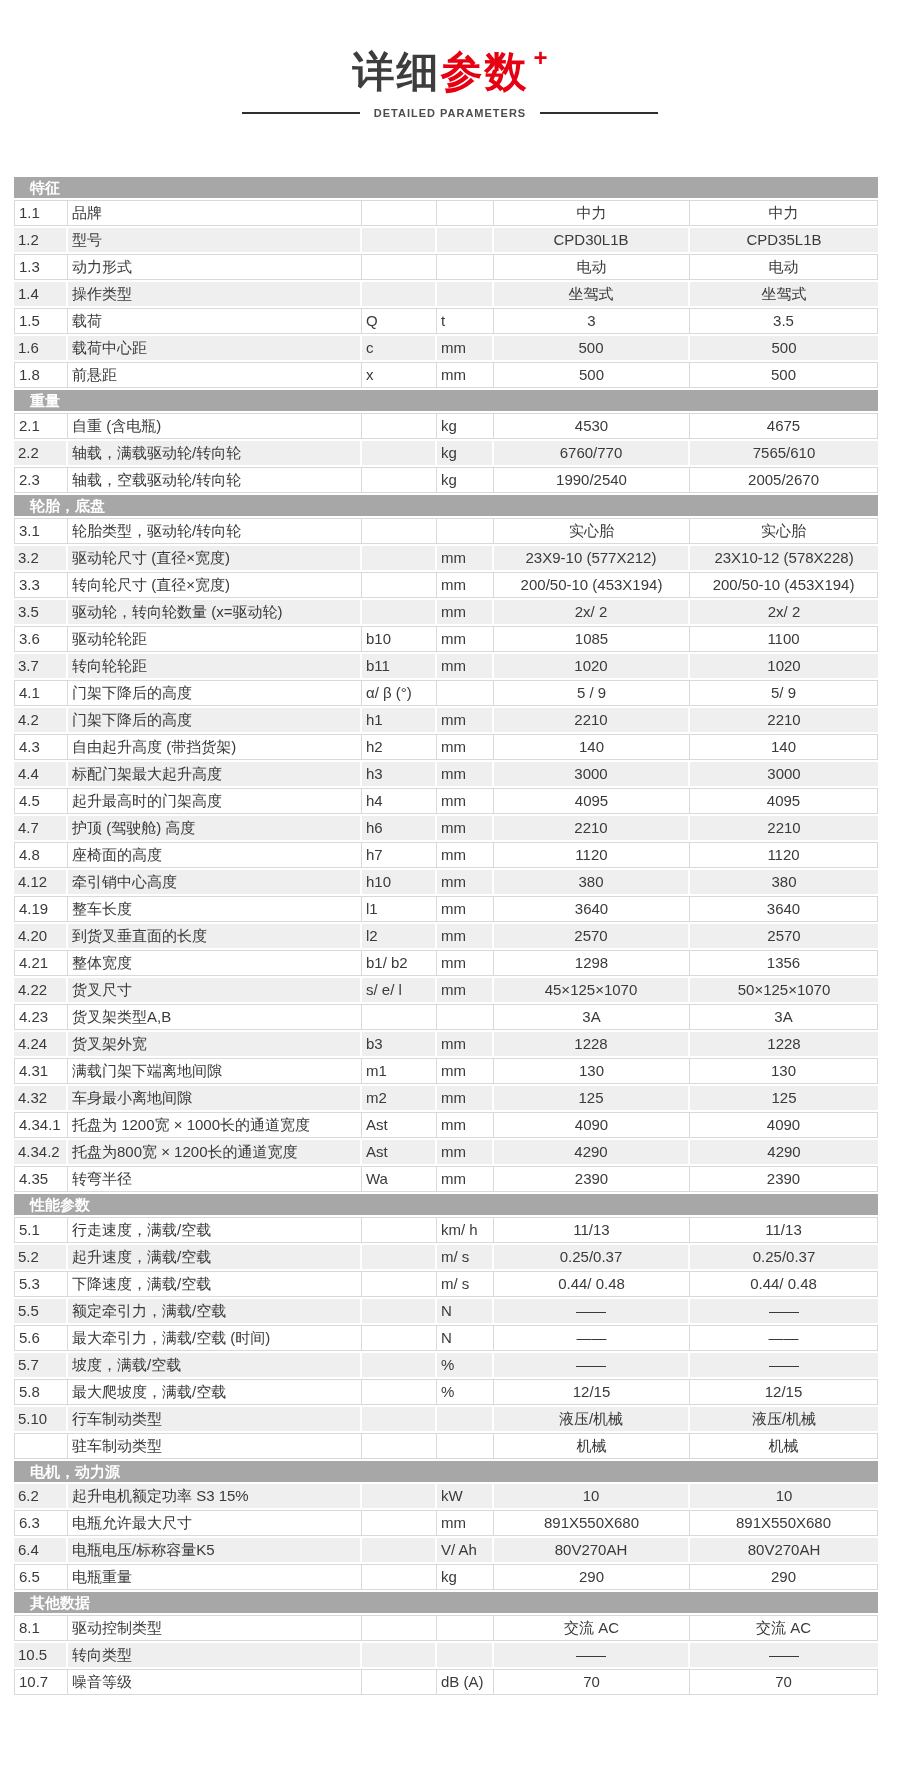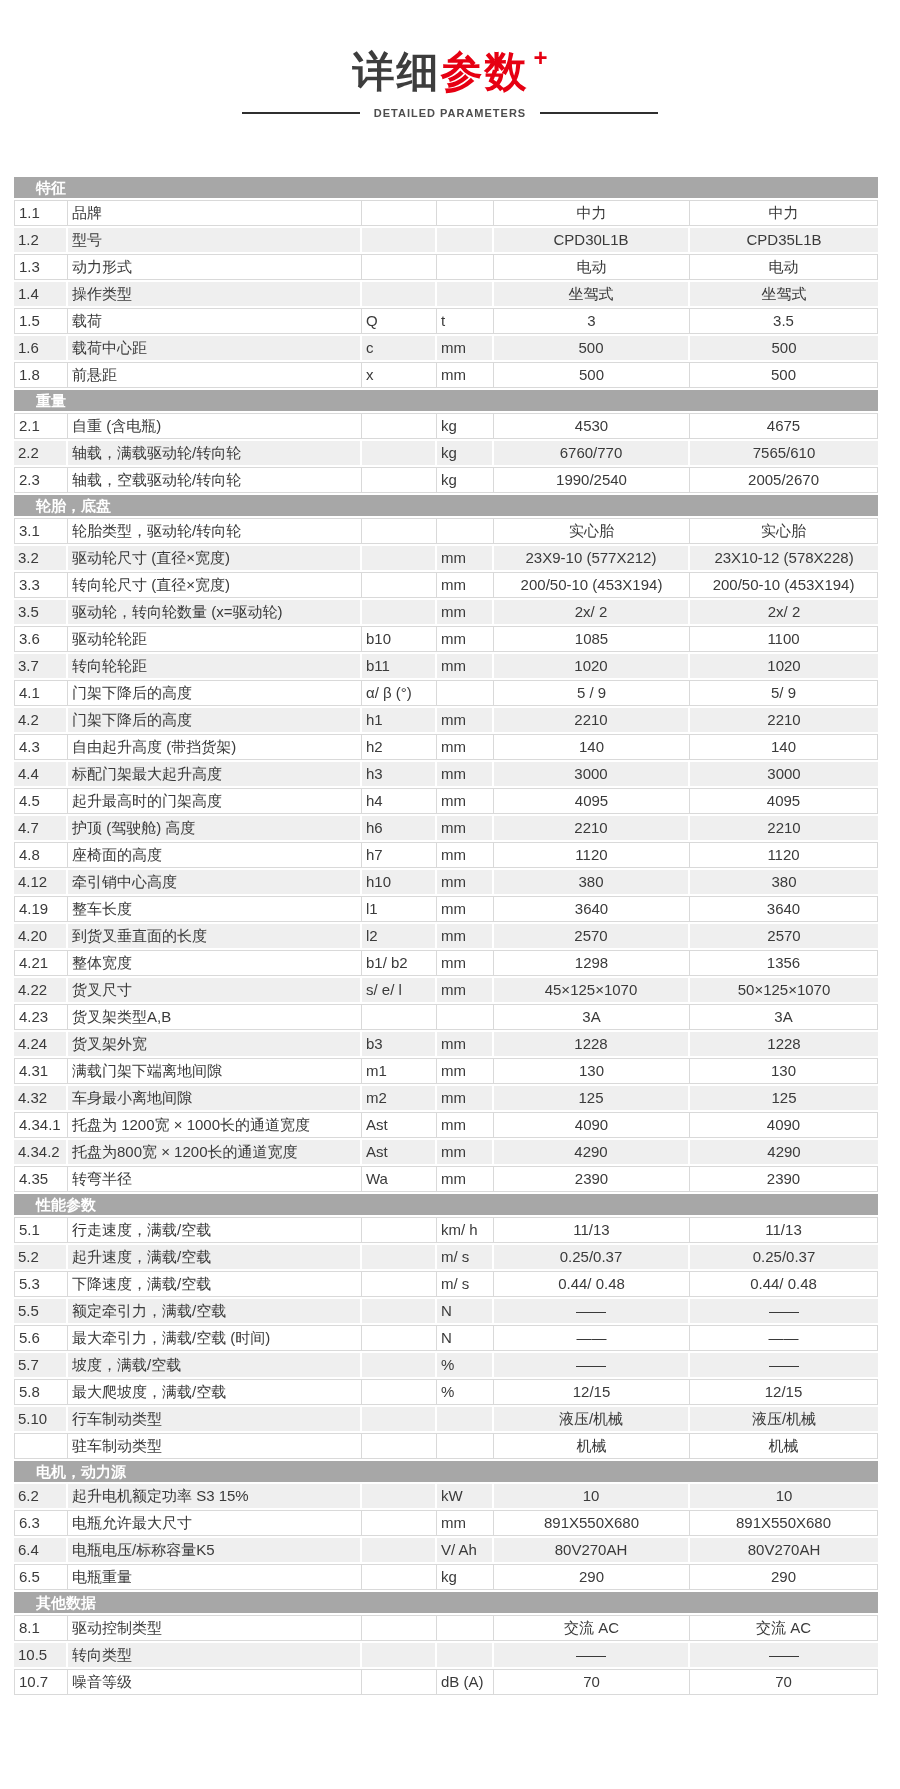--- a/index.html
+++ b/index.html
@@ -32,21 +32,21 @@
     border-collapse:separate;border-spacing:0 2px;
     table-layout:fixed;
     font-size:15px;color:var(--text,#3a3a3a);
   }
   .spec-table td{
     height:24px;line-height:24px;padding:0 4px;
     white-space:nowrap;overflow:hidden;
   }
   tr.section-row td{
     background:var(--section-bg,#a7a7a7);color:#fff;font-weight:700;
-    height:21px;line-height:21px;padding-left:22px;
+    height:21px;line-height:21px;padding-left:16px;
   }
   tr.plain td{
     background:#fff;
     border-top:1px solid var(--border,#d9d9d9);
     border-bottom:1px solid var(--border,#d9d9d9);
     border-right:1px solid var(--border,#d9d9d9);
   }
   tr.plain td:first-child{border-left:1px solid var(--border,#d9d9d9);}
   tr.alt td{
     background:var(--alt-bg,#efefef);

